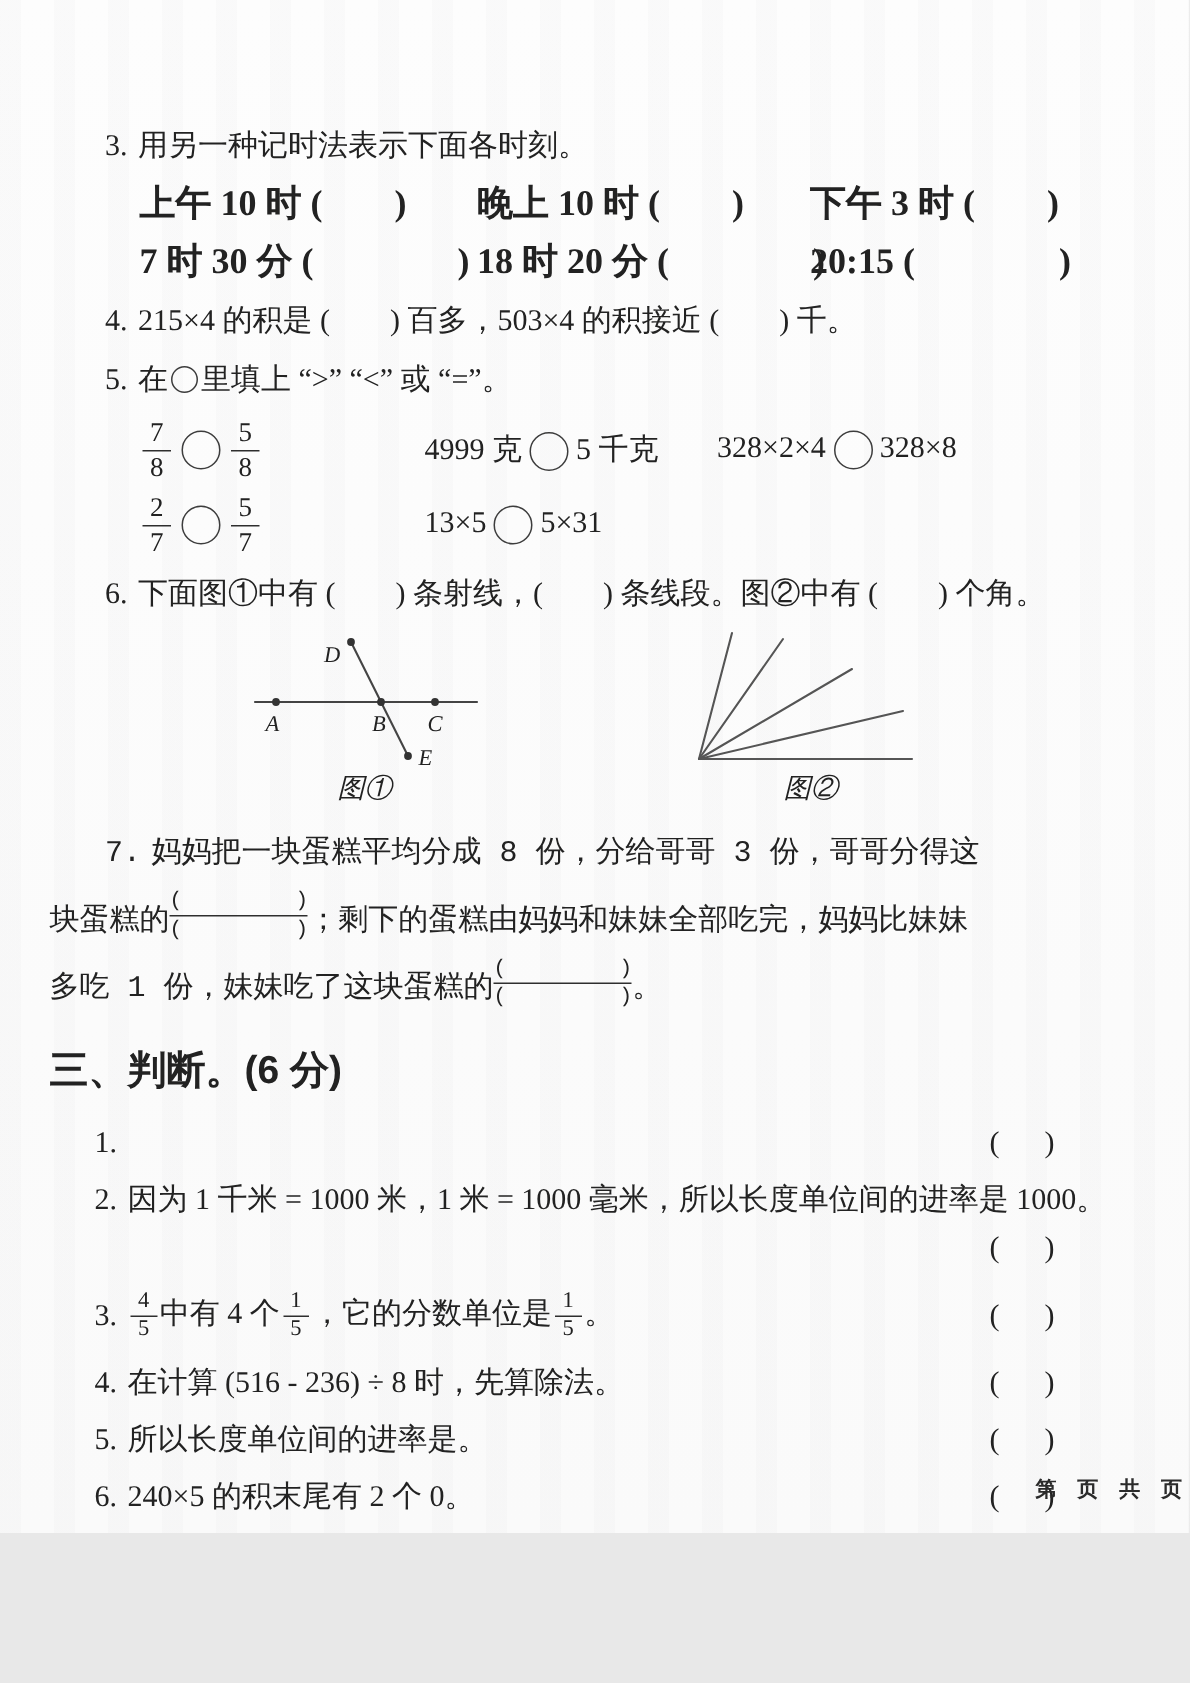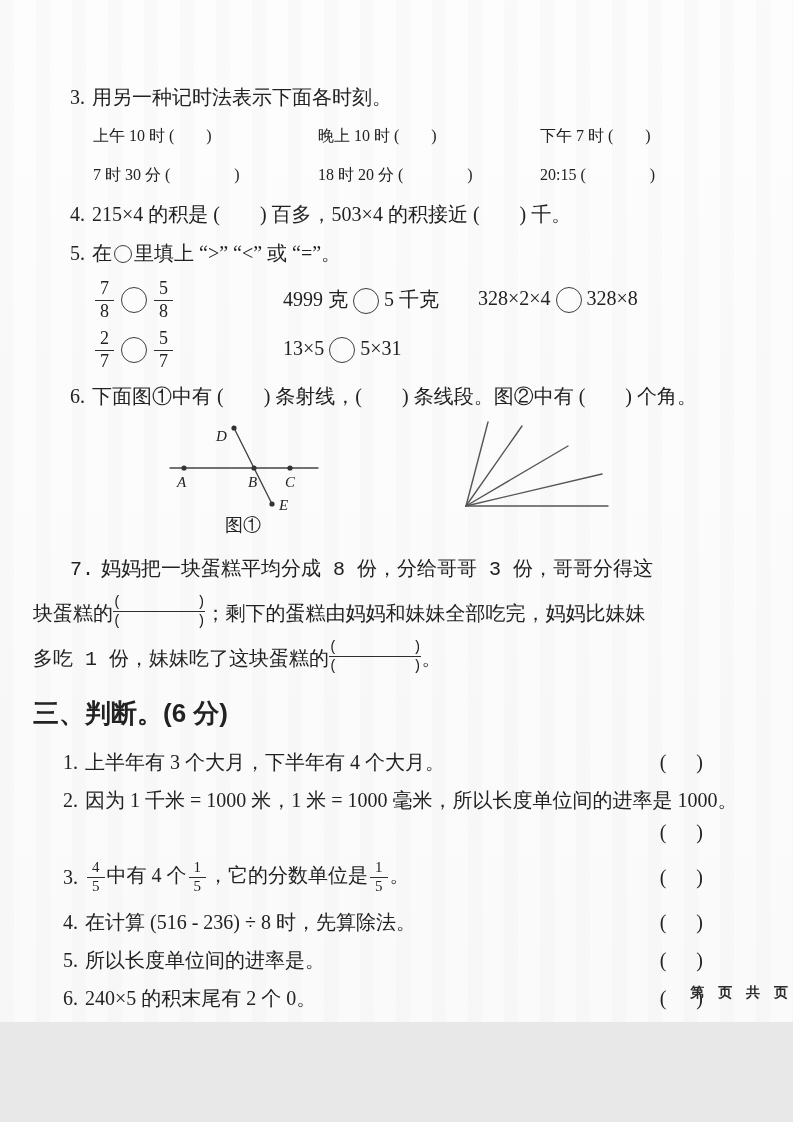--- a/index.html
+++ b/index.html
@@ -10,30 +10,30 @@
     background:
       repeating-linear-gradient(90deg, rgba(125,125,135,0.028) 0 14px, rgba(0,0,0,0) 14px 36px),
       linear-gradient(#fdfdfd,#fafafa);
     color:#222;
     font-family:"Liberation Serif","DejaVu Serif",serif;
     overflow:hidden;
   }
   .content{padding:82px 90px 0 33px;}
   .qline{padding-left:37px;font-size:20px;line-height:30px;margin-bottom:9px;white-space:nowrap;}
   .qnum{margin-right:7px;}
-  .time-grid{display:grid;grid-template-columns:225px 222px 1fr;margin-left:60px;margin-bottom:9px;font-size:16px;line-height:30px;white-space:nowrap;}
+  .time-grid{display:grid;grid-template-columns:225px 222px 1fr;margin-left:60px;margin-bottom:9px;font-size:24px;line-height:30px;white-space:nowrap;font-weight:bold;}
   .cmp-grid{display:grid;grid-template-columns:190px 195px 1fr;margin-left:60px;align-items:center;height:46px;margin-bottom:4px;font-size:20px;white-space:nowrap;}
   .frac{display:inline-block;vertical-align:middle;text-align:center;font-size:18px;line-height:1.1;margin:0 2px;}
   .frac .fn{display:block;border-bottom:1.4px solid #2e2e2e;padding:0 5px 1px;}
   .frac .fd{display:block;padding-top:1px;}
   .circle{display:inline-block;width:24px;height:24px;border:1.6px solid #3d3d3d;border-radius:50%;vertical-align:middle;margin:0 5px;}
   .circle-sm{display:inline-block;width:16px;height:16px;border:1.4px solid #3d3d3d;border-radius:50%;vertical-align:-3px;margin:0 2px;}
   .figs{display:flex;gap:130px;margin-left:125px;margin-bottom:10px;}
   .fig{text-align:center;}
-  .figcap{font-size:18px;margin-top:1px;}
+  .figcap{font-size:18px;margin-top:1px;font-style:italic;}
   svg{display:block;}
   .para{font-size:20px;text-indent:37px;margin:0 0 6px 0;}
   .q7{line-height:45px;width:625px;font-family:Liberation Mono, monospace;}
   .q8{line-height:34px;margin-bottom:14px;}
   .fblank{display:inline-block;vertical-align:middle;text-align:center;font-size:14px;line-height:1.3;text-indent:0;transform:translateY(-3px);}
   .fblank .fn{display:block;border-bottom:1.3px solid #2e2e2e;}
   .fblank .fd{display:block;}
   .heading{font-family:"Liberation Sans","DejaVu Sans",sans-serif;font-weight:700;font-size:26px;margin:14px 0 16px 0;}
   .jrow{display:flex;align-items:baseline;margin-left:30px;font-size:20px;line-height:30px;margin-bottom:8px;}
   .jrow .qnum{flex:0 0 auto;}
@@ -53,21 +53,21 @@
 
 <div class="page">
   <div class="content">
 
     <div class="qline">
       <span class="qnum">3.</span><span>用另一种记时法表示下面各时刻。</span>
     </div>
     <div class="time-grid">
       <span><span>上午 10 时</span> <span>(&nbsp;&nbsp;&nbsp;&nbsp;&nbsp;&nbsp;&nbsp;&nbsp;)</span></span>
       <span><span>晚上 10 时</span> <span>(&nbsp;&nbsp;&nbsp;&nbsp;&nbsp;&nbsp;&nbsp;&nbsp;)</span></span>
-      <span><span>下午 7 时</span> <span>(&nbsp;&nbsp;&nbsp;&nbsp;&nbsp;&nbsp;&nbsp;&nbsp;)</span></span>
+      <span><span>下午 3 时</span> <span>(&nbsp;&nbsp;&nbsp;&nbsp;&nbsp;&nbsp;&nbsp;&nbsp;)</span></span>
     </div>
     <div class="time-grid">
       <span><span>7 时 30 分</span> <span>(&nbsp;&nbsp;&nbsp;&nbsp;&nbsp;&nbsp;&nbsp;&nbsp;&nbsp;&nbsp;&nbsp;&nbsp;&nbsp;&nbsp;&nbsp;&nbsp;)</span></span>
       <span><span>18 时 20 分</span> <span>(&nbsp;&nbsp;&nbsp;&nbsp;&nbsp;&nbsp;&nbsp;&nbsp;&nbsp;&nbsp;&nbsp;&nbsp;&nbsp;&nbsp;&nbsp;&nbsp;)</span></span>
       <span><span>20:15</span> <span>(&nbsp;&nbsp;&nbsp;&nbsp;&nbsp;&nbsp;&nbsp;&nbsp;&nbsp;&nbsp;&nbsp;&nbsp;&nbsp;&nbsp;&nbsp;&nbsp;)</span></span>
     </div>
 
     <div class="qline">
       <span class="qnum">4.</span><span>215×4 的积是 (&nbsp;&nbsp;&nbsp;&nbsp;&nbsp;&nbsp;&nbsp;&nbsp;) 百多，503×4 的积接近 (&nbsp;&nbsp;&nbsp;&nbsp;&nbsp;&nbsp;&nbsp;&nbsp;) 千。</span>
     </div>
@@ -120,33 +120,33 @@
       <div class="fig">
         <svg width="165" height="92" viewBox="0 0 165 92">
           <g stroke="#555" stroke-width="1.4" stroke-linecap="round">
             <line x1="8" y1="86" x2="150" y2="86"></line>
             <line x1="8" y1="86" x2="144" y2="54"></line>
             <line x1="8" y1="86" x2="110" y2="26"></line>
             <line x1="8" y1="86" x2="64" y2="6"></line>
             <line x1="8" y1="86" x2="30" y2="2"></line>
           </g>
         </svg>
+        <div class="figcap">图②</div>
       </div>
     </div>
 
     <p class="para q7">
       <span class="qnum">7.</span><span>妈妈把一块蛋糕平均分成 8 份，分给哥哥 3 份，哥哥分得这块蛋糕的</span><span class="fblank"><span class="fn">(&nbsp;&nbsp;&nbsp;&nbsp;&nbsp;&nbsp;&nbsp;&nbsp;&nbsp;)</span><span class="fd">(&nbsp;&nbsp;&nbsp;&nbsp;&nbsp;&nbsp;&nbsp;&nbsp;&nbsp;)</span></span><span>；剩下的蛋糕由妈妈和妹妹全部吃完，妈妈比妹妹多吃 1 份，妹妹吃了这块蛋糕的</span><span class="fblank"><span class="fn">(&nbsp;&nbsp;&nbsp;&nbsp;&nbsp;&nbsp;&nbsp;&nbsp;&nbsp;)</span><span class="fd">(&nbsp;&nbsp;&nbsp;&nbsp;&nbsp;&nbsp;&nbsp;&nbsp;&nbsp;)</span></span><span>。</span>
     </p>
 
 
     <div class="heading">三、判断。(6 分)</div>
 
     <div class="jrow">
       <span class="qnum">1.</span>
-      <span class="jtext">上半年有 3 个大月，下半年有 4 个大月。</span>
       <span class="jparen">(&nbsp;&nbsp;&nbsp;&nbsp;&nbsp;&nbsp;)</span>
     </div>
 
     <div class="jrow" style="margin-bottom:2px;">
       <span class="qnum">2.</span>
       <span class="jtext">因为 1 千米 = 1000 米，1 米 = 1000 毫米，所以长度单位间的进率是 1000。</span>
     </div>
     <div class="paren-line">
       <span class="jparen">(&nbsp;&nbsp;&nbsp;&nbsp;&nbsp;&nbsp;)</span>
     </div>

